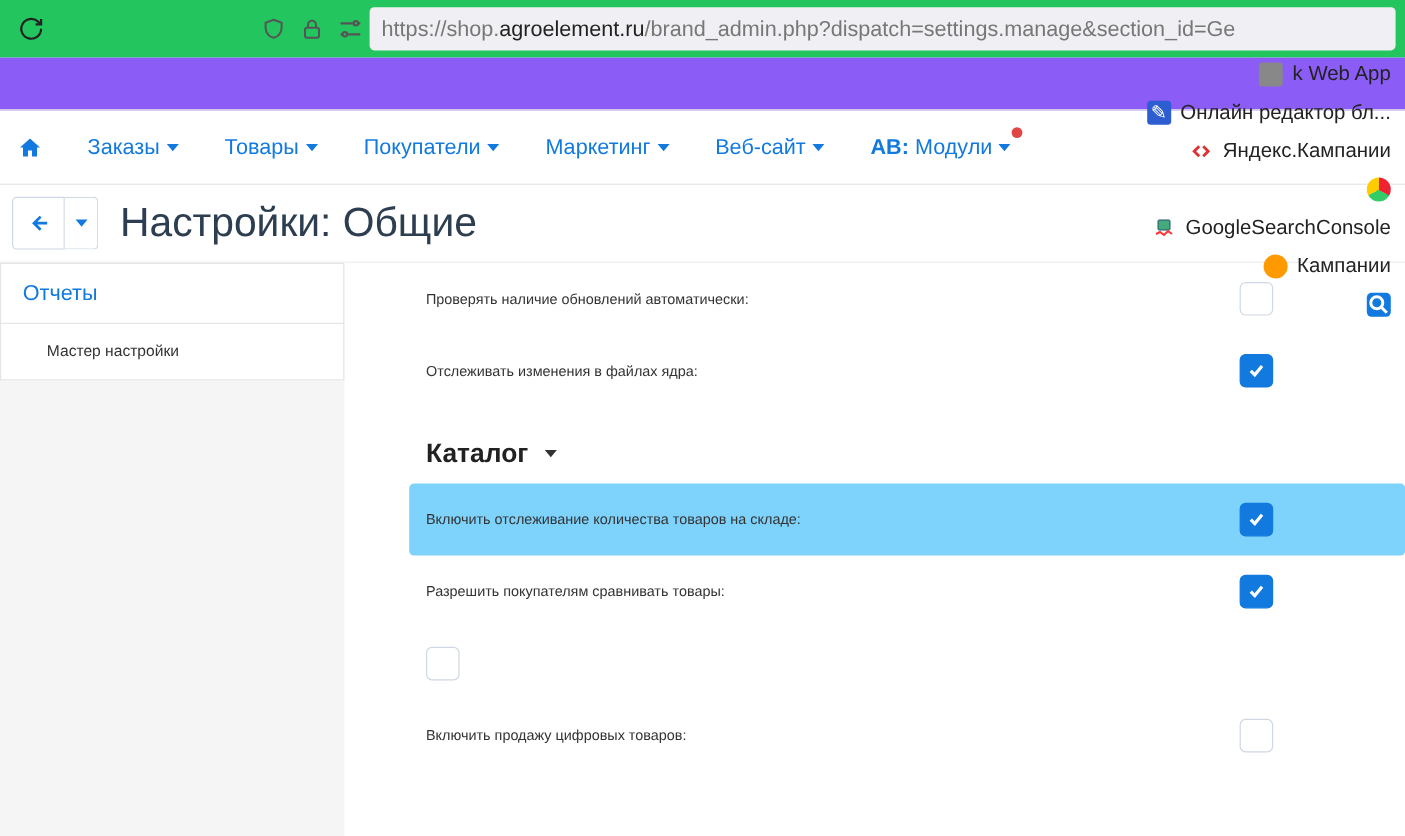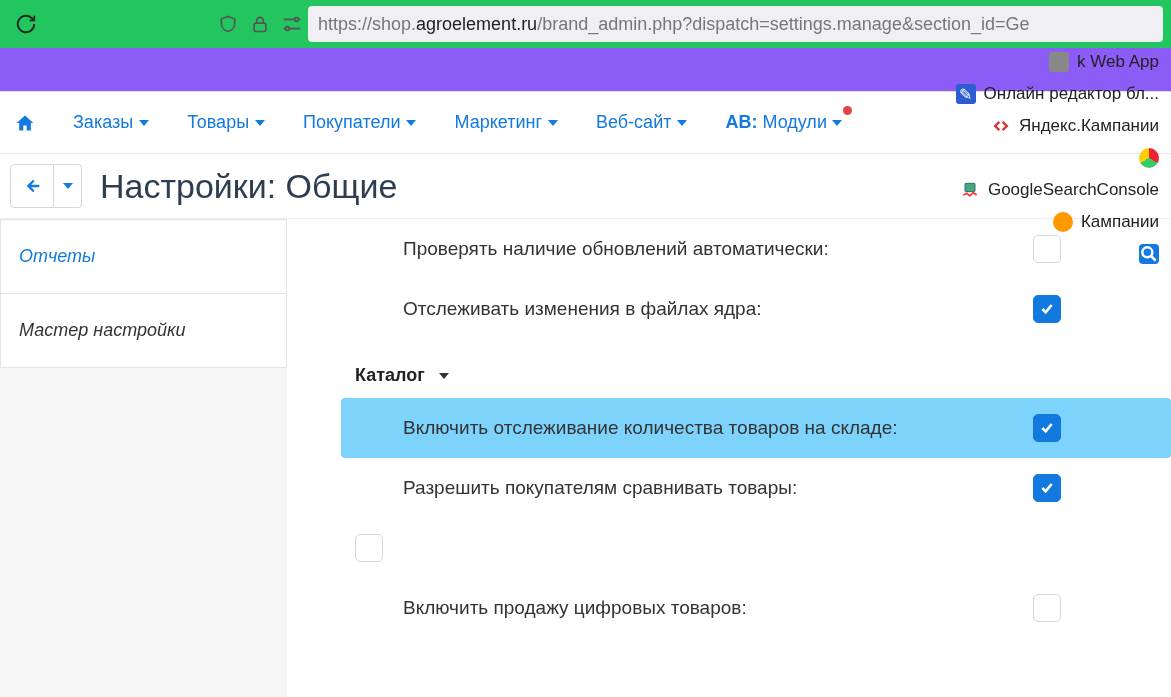--- a/index.html
+++ b/index.html
@@ -36,31 +36,31 @@
 
 .title-row { display:flex; align-items:center; padding:10px 10px 10px 10px; gap:18px; border-bottom:1px solid #eee;}
 .back-group { display:flex; }
 .back-btn { width:44px; height:44px; border:1px solid #cfd8e3; background:#fff; display:flex; align-items:center; justify-content:center; color:#1279de; font-size:22px; border-radius:4px 0 0 4px; }
 .back-menu { width:28px; height:44px; border:1px solid #cfd8e3; border-left:none; background:#fff; display:flex; align-items:center; justify-content:center; color:#1279de; border-radius:0 4px 4px 0;}
 .page-title { font-size:34px; font-weight:400; color:#2c3e50; }
 
 
 .main-area { display:flex; height: calc(697px - 48px - 44px - 62px - 64px); }
 .sidebar { width:287px; background:#f5f5f5;}
-.sidebar .sitem { background:#fff; border:1px solid #e5e5e5; border-top:none; padding:26px 18px;font-style:italic; }
+.sidebar .sitem { background:#fff; border:1px solid #e5e5e5; border-top:none; padding:14px 18px; }
 .sidebar .sitem.first { border-top:1px solid #e5e5e5; }
 .sidebar a.sitem-link { color:#1279de; font-size:18px; }
-.sidebar span.sitem-link { color:#333; font-size:18px; }
+.sidebar span.sitem-link { color:#333; font-size:13px;margin-left:20px; }
 
 .content { flex:1; padding:0 0 0 0; overflow-y:auto; }
 .setting-row { display:flex; align-items:center; justify-content:space-between; padding:16px 110px 16px 14px; }
 .setting-row.highlight { background:#7dd3fc; border-radius:4px; margin:0 0; }
-.setting-label { font-size:19px; color:#333;margin-left:48px; }
+.setting-label { font-size:12px; color:#333; }
 .section-head { padding:26px 14px 12px 14px; display:flex; align-items:center; gap:14px; }
-.section-head h2 { font-size:18px; font-weight:600; color:#222; }
+.section-head h2 { font-size:22px; font-weight:600; color:#222; }
 .section-head .caret { border-top-color:#333; }
 
 .cbox { width:28px; height:28px; border:1px solid #cfd8e3; border-radius:5px; background:#fff; display:flex; align-items:center; justify-content:center; }
 .cbox.checked { background:#1279de; border-color:#1279de; color:#fff; }
 .cbox svg { width:16px; height:16px; }
 
 .content-inner { padding-left: 54px; }
 </style>
 </head>
 <body>

